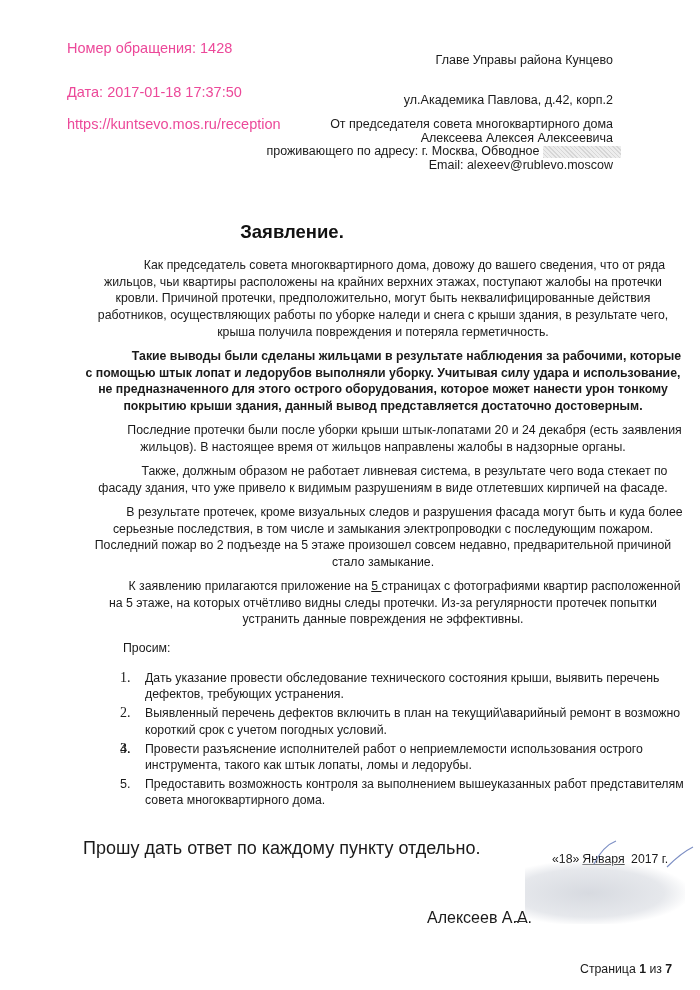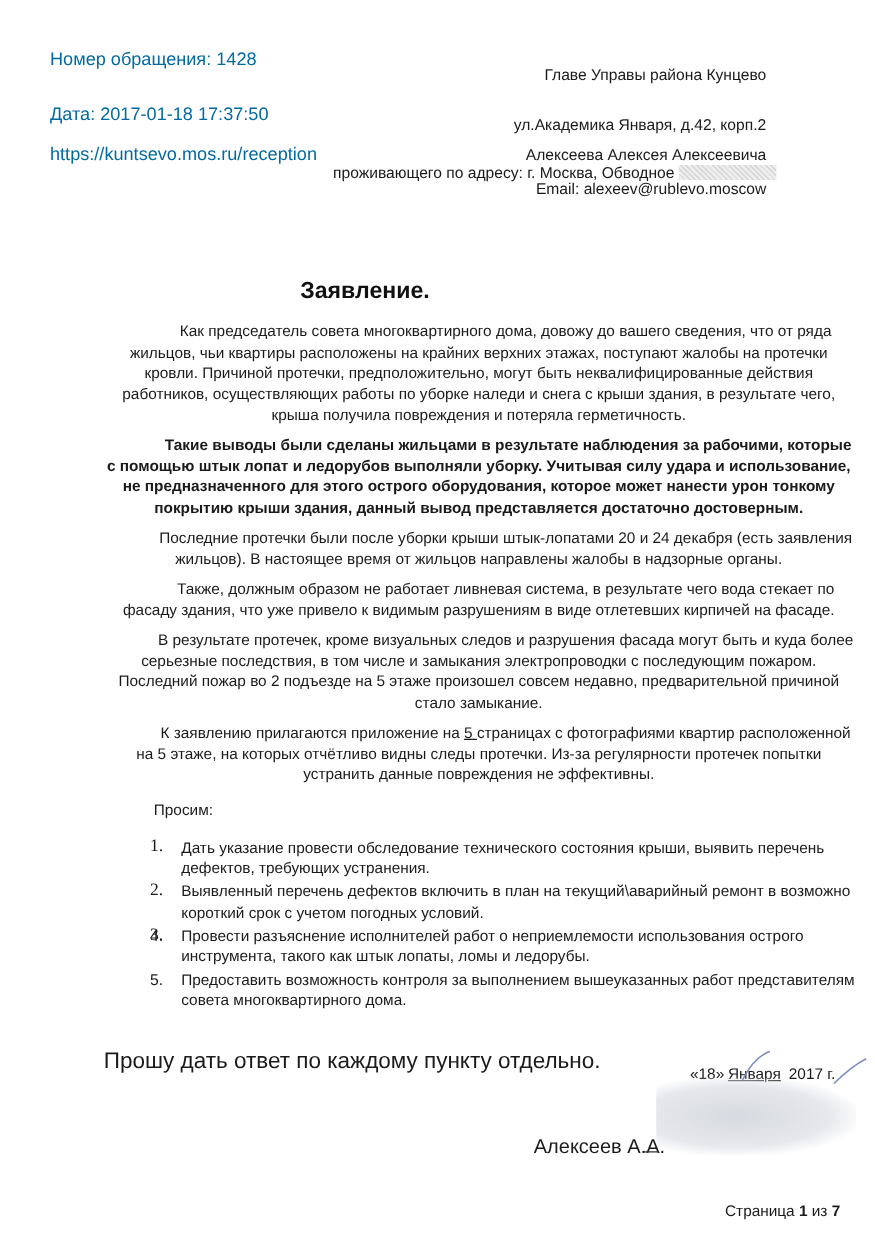--- a/index.html
+++ b/index.html
@@ -1,21 +1,21 @@
 <!DOCTYPE html>
 <html><head>
 <meta charset="utf-8">
 <style>
   html, body { margin:0; padding:0; }
   body {
     width:700px; height:990px; background:#ffffff; position:relative; overflow:hidden;
     font-family:"Liberation Sans", sans-serif; color:#1a1a1a;
   }
   .abs { position:absolute; }
-  .red { color:#0369a1; font-size:14.5px; }
+  .red { color:#ec4899; font-size:14.5px;margin-left:27px; }
   .hdr-right { position:absolute; right:87px; text-align:right; font-size:12.5px; line-height:16px; white-space:nowrap; }
   .blur {
     display:inline-block; vertical-align:middle;
     background:repeating-linear-gradient(45deg,#cfcfcf 0 1px,#eaeaea 1px 3px),
                repeating-linear-gradient(-45deg,#d8d8d8 0 1px,transparent 1px 3px);
     opacity:.85;
   }
   .title { position:absolute; left:0; width:584px; top:221px; text-align:center; font-weight:bold; font-size:18.5px; color:#111; }
   .para { position:absolute; left:83px; width:600px; font-size:12.3px; line-height:16.7px; text-align:center; }
   .para p { margin:0; text-indent:43px; }
@@ -30,23 +30,24 @@
 </head>
 <body>
 
 <div class="abs red" style="left:40px; top:40px;">Номер обращения: 1428</div>
 <div class="abs red" style="left:40px; top:84px;">Дата: 2017-01-18 17:37:50</div>
 <div class="abs red" style="left:40px; top:116px;">https://kuntsevo.mos.ru/reception</div>
 
 <div class="hdr-right" style="top:52px;">
   <div>Главе Управы района Кунцево</div>
 </div>
-<div class="hdr-right" style="top:92px;">ул.Академика Января, д.42, корп.2</div>
+<div class="hdr-right" style="top:92px;">ул.Академика Павлова, д.42, корп.2</div>
 
 <div class="hdr-right" style="top:118px; line-height:13.5px;">
+  <div>От председателя совета многоквартирного дома</div>
   <div>Алексеева Алексея Алексеевича</div>
   <div><span>проживающего по адресу: г. Москва, Обводное</span> <span class="blur" style="width:78px;height:12px;margin-right:-8px;"></span></div>
   <div>Email: alexeev@rublevo.moscow</div>
 </div>
 
 <div class="title">Заявление.</div>
 
 <div class="para" style="top:257px;">
     <p>Как председатель совета многоквартирного дома, довожу до вашего сведения, что от ряда жильцов, чьи квартиры расположены на крайних верхних этажах, поступают жалобы на протечки кровли. Причиной протечки, предположительно, могут  быть неквалифицированные действия работников, осуществляющих работы по уборке наледи и снега с крыши здания, в результате чего, крыша получила повреждения и потеряла герметичность.</p>
   </div>

